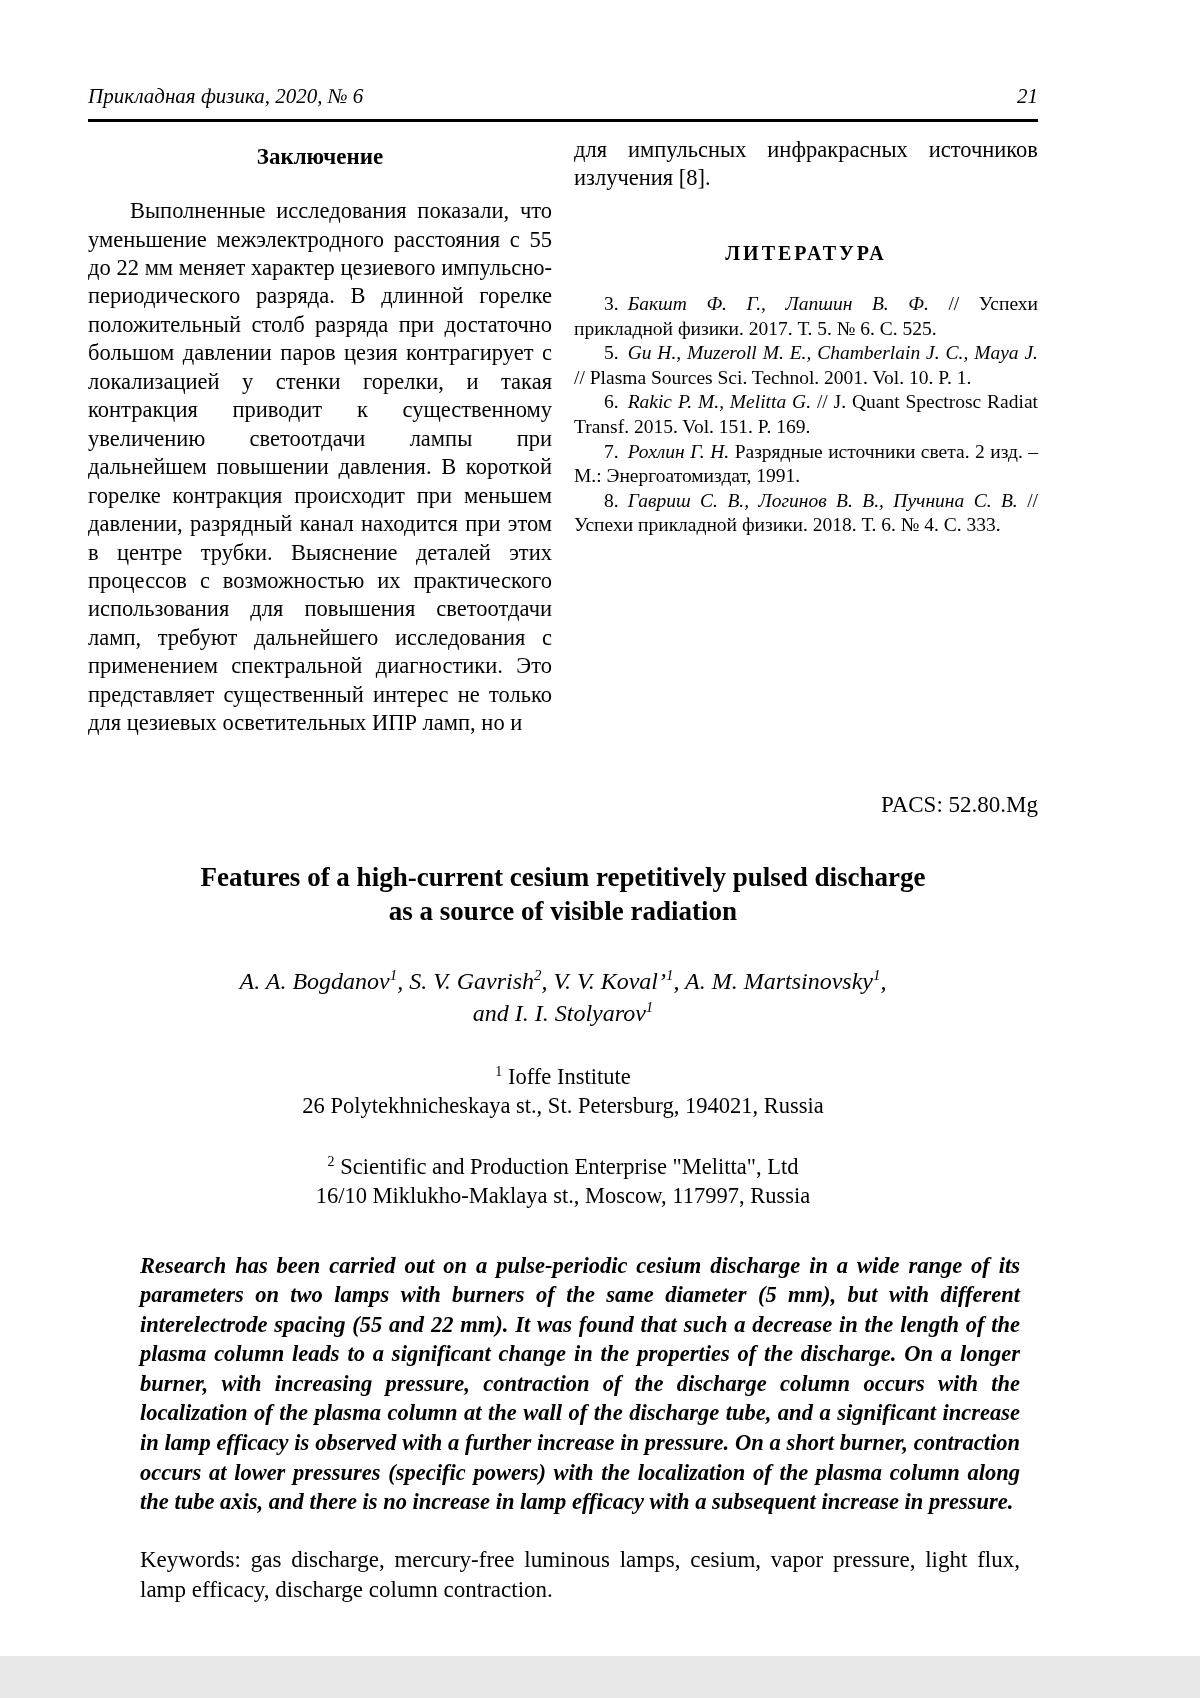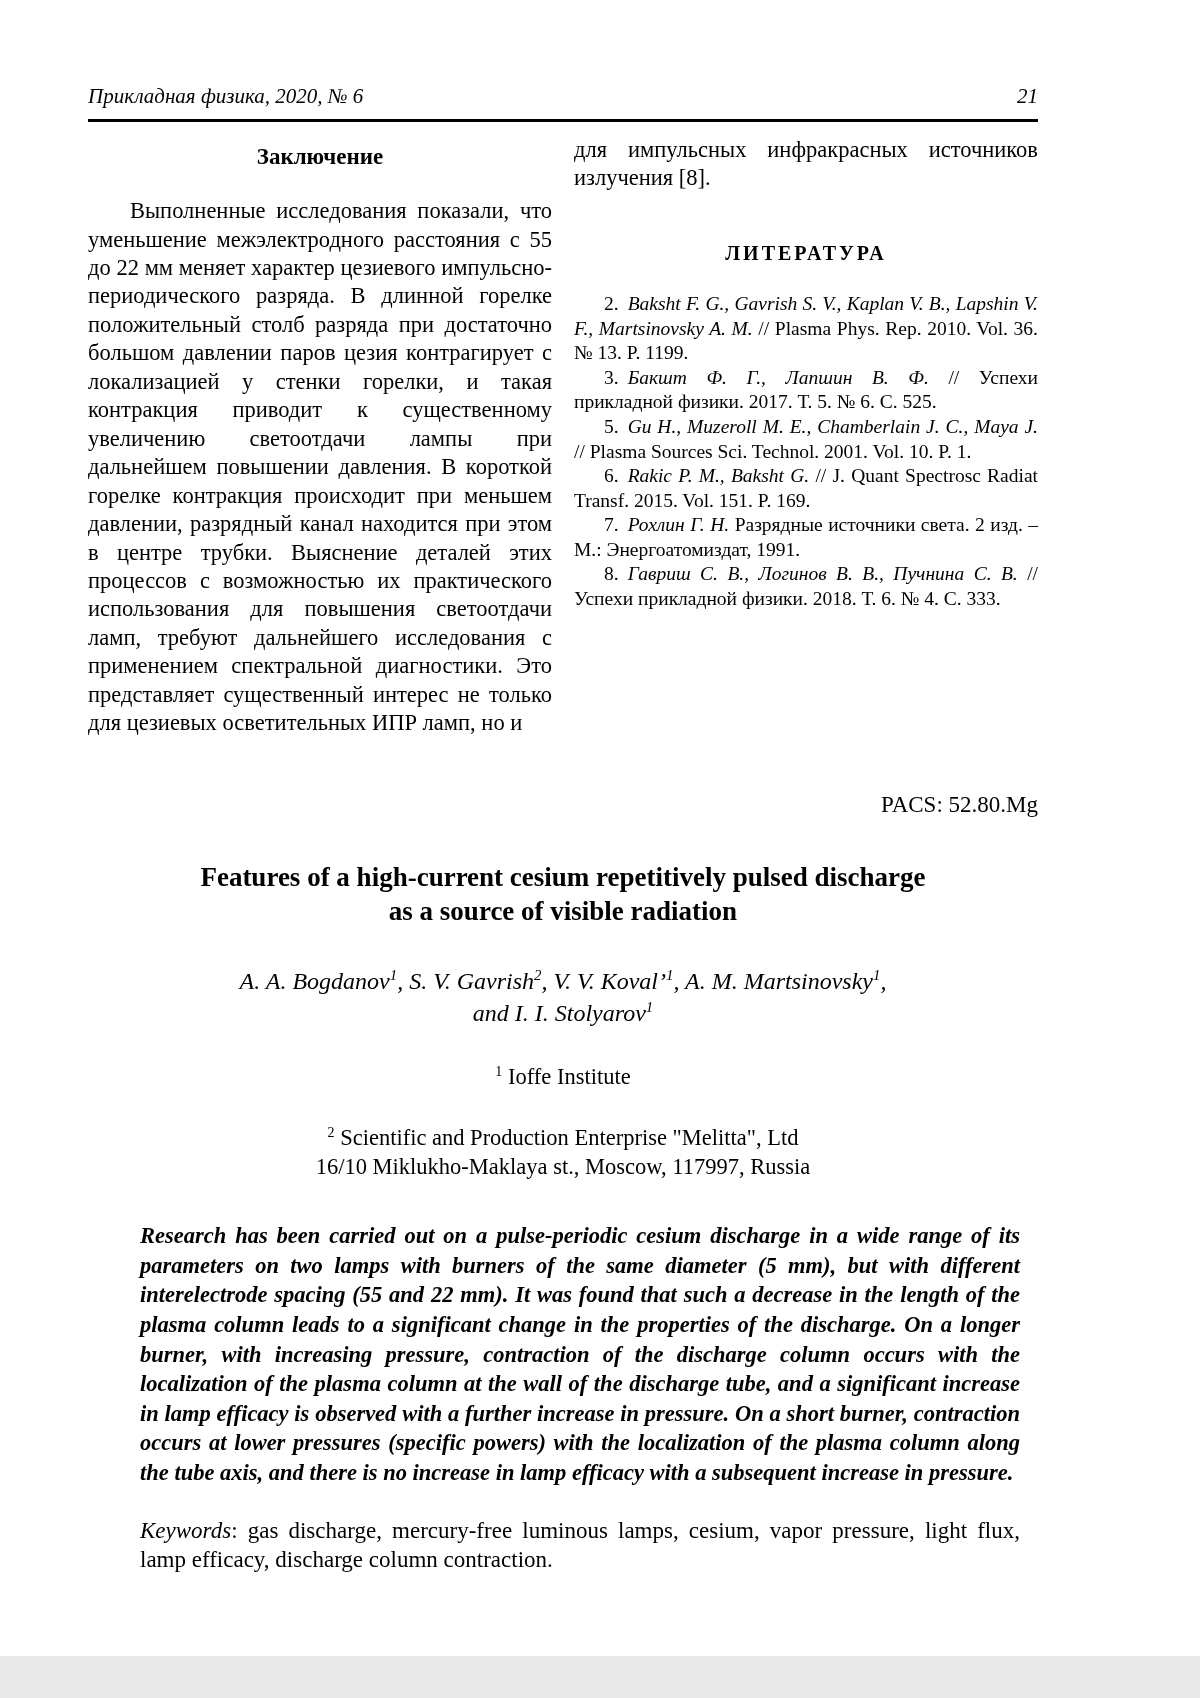--- a/index.html
+++ b/index.html
@@ -69,21 +69,21 @@
     margin: 40px 18px 0 52px;
     font-weight: bold; font-style: italic;
     font-size: 22.5px; line-height: 1.315;
     text-align: justify;
   }
   .keywords {
     margin: 28px 18px 0 52px;
     font-size: 23px; line-height: 1.3;
     text-align: justify;
   }
-  .keywords-label { font-style: italic; }
+  .keywords-label { }
 </style>
 </head>
 <body>
 
 <div class="page">
 
   <div class="running-head">
     <span>Прикладная физика, 2020, № 6</span>
     <span>21</span>
   </div>
@@ -91,43 +91,43 @@
   <div class="columns">
     <div class="col col-left">
       <div class="conclusion-heading">Заключение</div>
       <p class="body-par">Выполненные исследования показали, что уменьшение межэлектродного расстояния с 55 до 22 мм меняет характер цезиевого импульсно-периодического разряда. В длинной горелке положительный столб разряда при достаточно большом давлении паров цезия контрагирует с локализацией у стенки горелки, и такая контракция приводит к существенному увеличению светоотдачи лампы при дальнейшем повышении давления. В короткой горелке контракция происходит при меньшем давлении, разрядный канал находится при этом в центре трубки. Выяснение деталей этих процессов с возможностью их практического использования для повышения светоотдачи ламп, требуют дальнейшего исследования с применением спектральной диагностики. Это представляет существенный интерес не только для цезиевых осветительных ИПР ламп, но и</p>
     </div>
 
     <div class="col col-right">
       <p class="cont-par">для импульсных инфракрасных источников излучения [8].</p>
       <div class="lit-heading">ЛИТЕРАТУРА</div>
 
-      <p class="ref"><span class="ref-num">2.</span><span class="ref-authors">Baksht F. G., Gavrish S. V., Kaplan V. B., Lapshin V. F., Martsinovsky A. M.</span><span> // Plasma Phys. Rep. 2010. Vol. 36. № 13. P. 1199.</span></p>
       <p class="ref"><span class="ref-num">3.</span><span class="ref-authors">Бакшт Ф. Г., Лапшин В. Ф.</span><span> // Успехи прикладной физики. 2017. Т. 5. № 6. С. 525.</span></p>
       <p class="ref"><span class="ref-num">5.</span><span class="ref-authors">Gu H., Muzeroll M. E., Chamberlain J. C., Maya J.</span><span> // Plasma Sources Sci. Technol. 2001. Vol. 10. P. 1.</span></p>
-      <p class="ref"><span class="ref-num">6.</span><span class="ref-authors">Rakic P. M., Baksht G.</span><span> // J. Quant Spectrosc Radiat Transf. 2015. Vol. 151. P. 169.</span></p>
+      <p class="ref"><span class="ref-num">6.</span><span class="ref-authors">Rakic P. M., Melitta G.</span><span> // J. Quant Spectrosc Radiat Transf. 2015. Vol. 151. P. 169.</span></p>
       <p class="ref"><span class="ref-num">7.</span><span class="ref-authors">Рохлин Г. Н.</span><span> Разрядные источники света. 2 изд. – М.: Энергоатомиздат, 1991.</span></p>
       <p class="ref"><span class="ref-num">8.</span><span class="ref-authors">Гавриш С. В., Логинов В. В., Пучнина С. В.</span><span> // Успехи прикладной физики. 2018. Т. 6. № 4. С. 333.</span></p>
     </div>
   </div>
 
   <div class="pacs">PACS: 52.80.Mg</div>
 
   <div class="title">
     <div>Features of a high-current cesium repetitively pulsed discharge</div>
     <div>as a source of visible radiation</div>
   </div>
 
   <div class="authors">
     <div><span>A. A. Bogdanov</span><sup>1</sup><span>, </span><span>S. V. Gavrish</span><sup>2</sup><span>, </span><span>V. V. Koval’</span><sup>1</sup><span>, </span><span>A. M. Martsinovsky</span><sup>1</sup><span>,</span></div>
     <div><span>and I. I. Stolyarov</span><sup>1</sup></div>
   </div>
 
   <div class="affiliation">
     <div><sup>1</sup> <span>Ioffe Institute</span></div>
+    <div>26 Polytekhnicheskaya st., St. Petersburg, 194021, Russia</div>
   </div>
 
   <div class="affiliation">
     <div><sup>2</sup> <span>Scientific and Production Enterprise "Melitta", Ltd</span></div>
     <div>16/10 Miklukho-Maklaya st., Moscow, 117997, Russia</div>
   </div>
 
 
   <p class="abstract">Research has been carried out on a pulse-periodic cesium discharge in a wide range of its parameters on two lamps with burners of the same diameter (5 mm), but with different interelectrode spacing (55 and 22 mm). It was found that such a decrease in the length of the plasma column leads to a significant change in the properties of the discharge. On a longer burner, with increasing pressure, contraction of the discharge column occurs with the localization of the plasma column at the wall of the discharge tube, and a significant increase in lamp efficacy is observed with a further increase in pressure. On a short burner, contraction occurs at lower pressures (specific powers) with the localization of the plasma column along the tube axis, and there is no increase in lamp efficacy with a subsequent increase in pressure.</p>
 

